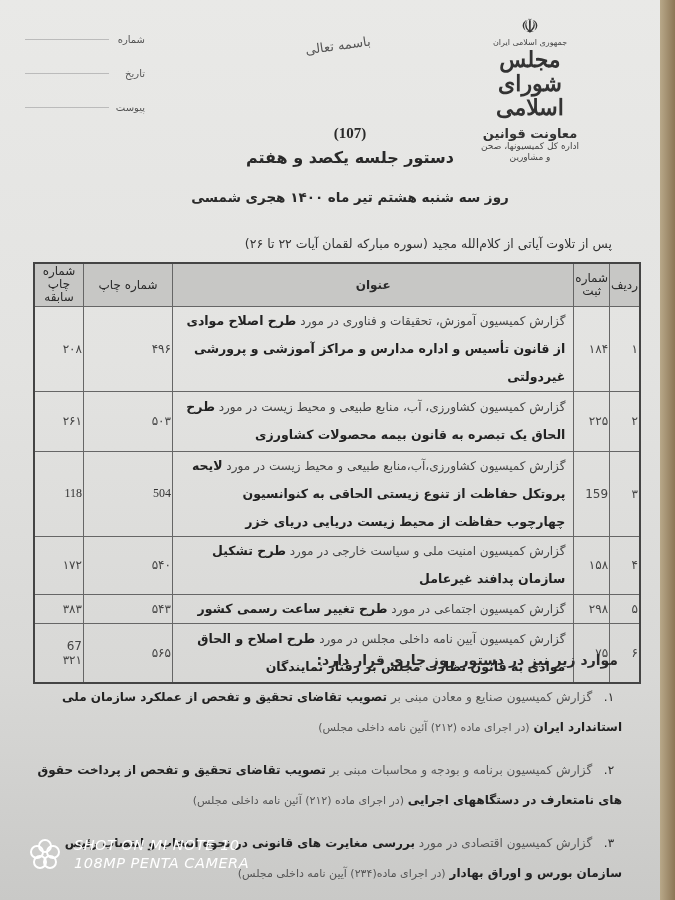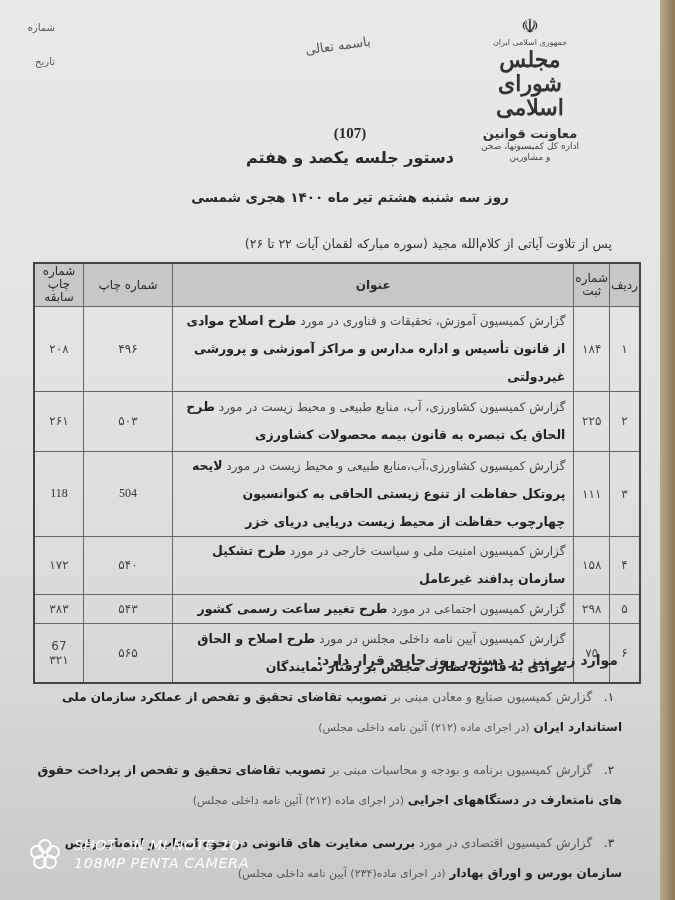--- a/index.html
+++ b/index.html
@@ -21,21 +21,21 @@
   .abs { position:absolute; }
   
   .emblem { right:70px; top:14px; width:120px; text-align:center; }
   .emblem .logo { font-size:20px; color:#333; }
   .emblem .small { font-size:8px; color:#444; }
   .emblem .big { font-family:"DejaVu Serif", serif; font-size:22px; font-weight:bold; color:#333; line-height:1.1; }
   .emblem .office { font-size:13px; font-weight:bold; color:#333; margin-top:6px; }
   .emblem .sub { font-size:9px; color:#444; line-height:1.3; }
   .basmala { left:305px; top:38px; font-family:"DejaVu Serif", serif; font-size:13px; color:#555; transform:rotate(-8deg); }
   .meta { left:25px; top:22px; width:120px; font-size:10px; color:#555; }
-  .meta .row { display:flex; align-items:flex-end; height:34px;flex-direction:column; }
+  .meta .row { display:flex; align-items:center; height:34px; }
   .meta .row span.lbl { width:30px; }
   .meta .row span.line { flex:1; border-bottom:1px solid #bbb; margin-right:6px; height:1px; }
   
   .titles { left:150px; top:125px; width:400px; text-align:center; font-weight:bold; }
   .titles .num { font-family:"Liberation Serif", serif; font-size:15px; }
   .titles .t1 { font-size:16px; margin-top:6px; }
   .titles .t2, .titles .t3 { font-size:13.5px; margin-top:22px; }
   .intro { right:48px; top:236px; font-size:12.5px; color:#333; }
   
   table.agenda {
@@ -45,21 +45,21 @@
   }
   table.agenda td, table.agenda th {
     border:1px solid #666; font-size:12px; vertical-align:middle;
   }
   table.agenda th { background:#c7c7c5; font-weight:normal; height:26px; }
   th.col-row { width:18px; font-size:8px; }
   th.col-reg { width:32px; font-size:7px; line-height:1.1; }
   th.col-title { font-size:15px; font-weight:bold !important; letter-spacing:3px; }
   th.col-print { width:86px; font-size:7px; }
   th.col-prev { width:46px; font-size:7px; line-height:1.1; }
-  td.c { text-align:center; font-size:11px; color:#444; }
+  td.c { font-size:11px; color:#444; }
   td.title { padding:0 8px; line-height:27px; font-size:12px; color:#444; }
   td.title b { color:#222; font-size:12.5px; }
   td.latin { font-family:"Liberation Serif", serif; font-size:16px; color:#333; }
   
   .items { right:38px; top:652px; width:600px; font-size:12px; }
   .items .lead { font-weight:bold; font-size:14px; margin-bottom:14px; margin-right:4px; }
   .items .item { margin-bottom:12px; line-height:30px; }
   .items .item .n { display:inline-block; width:26px; text-align:center; }
   .items .item .lt { color:#555; }
   .items .item b { color:#222; }
@@ -86,20 +86,24 @@
 
   <div class="abs meta">
     <div class="row">
         <span class="lbl">شماره</span>
         <span class="line"></span>
       </div>
     <div class="row">
         <span class="lbl">تاریخ</span>
         <span class="line"></span>
       </div>
+    <div class="row">
+        <span class="lbl">پیوست</span>
+        <span class="line"></span>
+      </div>
   </div>
 
   <div class="abs titles">
     <div class="num">(107)</div>
     <div class="t1">دستور جلسه یکصد و هفتم</div>
     <div class="t2">روز سه شنبه هشتم تیر ماه ۱۴۰۰ هجری شمسی</div>
   </div>
 
   <div class="abs intro">پس از تلاوت آیاتی از کلام‌الله مجید (سوره مبارکه لقمان آیات ۲۲ تا ۲۶)</div>
 
@@ -123,21 +127,21 @@
       </tr>
       <tr style="height:60px">
         <td class="c">۲</td>
         <td class="c">۲۲۵</td>
         <td class="title"><span>گزارش کمیسیون کشاورزی، آب، منابع طبیعی و محیط زیست در مورد</span> <b>طرح الحاق یک تبصره به قانون بیمه محصولات کشاورزی</b></td>
         <td class="c">۵۰۳</td>
         <td class="c">۲۶۱</td>
       </tr>
       <tr style="height:84px">
         <td class="c">۳</td>
-        <td class="c">۱۱۱</td>
+        <td class="c">159</td>
         <td class="title"><span>گزارش کمیسیون کشاورزی،آب،منابع طبیعی و محیط زیست در مورد</span> <b>لایحه پروتکل حفاظت از تنوع زیستی الحاقی به کنوانسیون چهارچوب حفاظت از محیط زیست دریایی دریای خزر</b></td>
         <td class="c latin">504</td>
         <td class="c latin">118</td>
       </tr>
       <tr style="height:58px">
         <td class="c">۴</td>
         <td class="c">۱۵۸</td>
         <td class="title"><span>گزارش کمیسیون امنیت ملی و سیاست خارجی در مورد</span> <b>طرح تشکیل سازمان پدافند غیرعامل</b></td>
         <td class="c">۵۴۰</td>
         <td class="c">۱۷۲</td>

